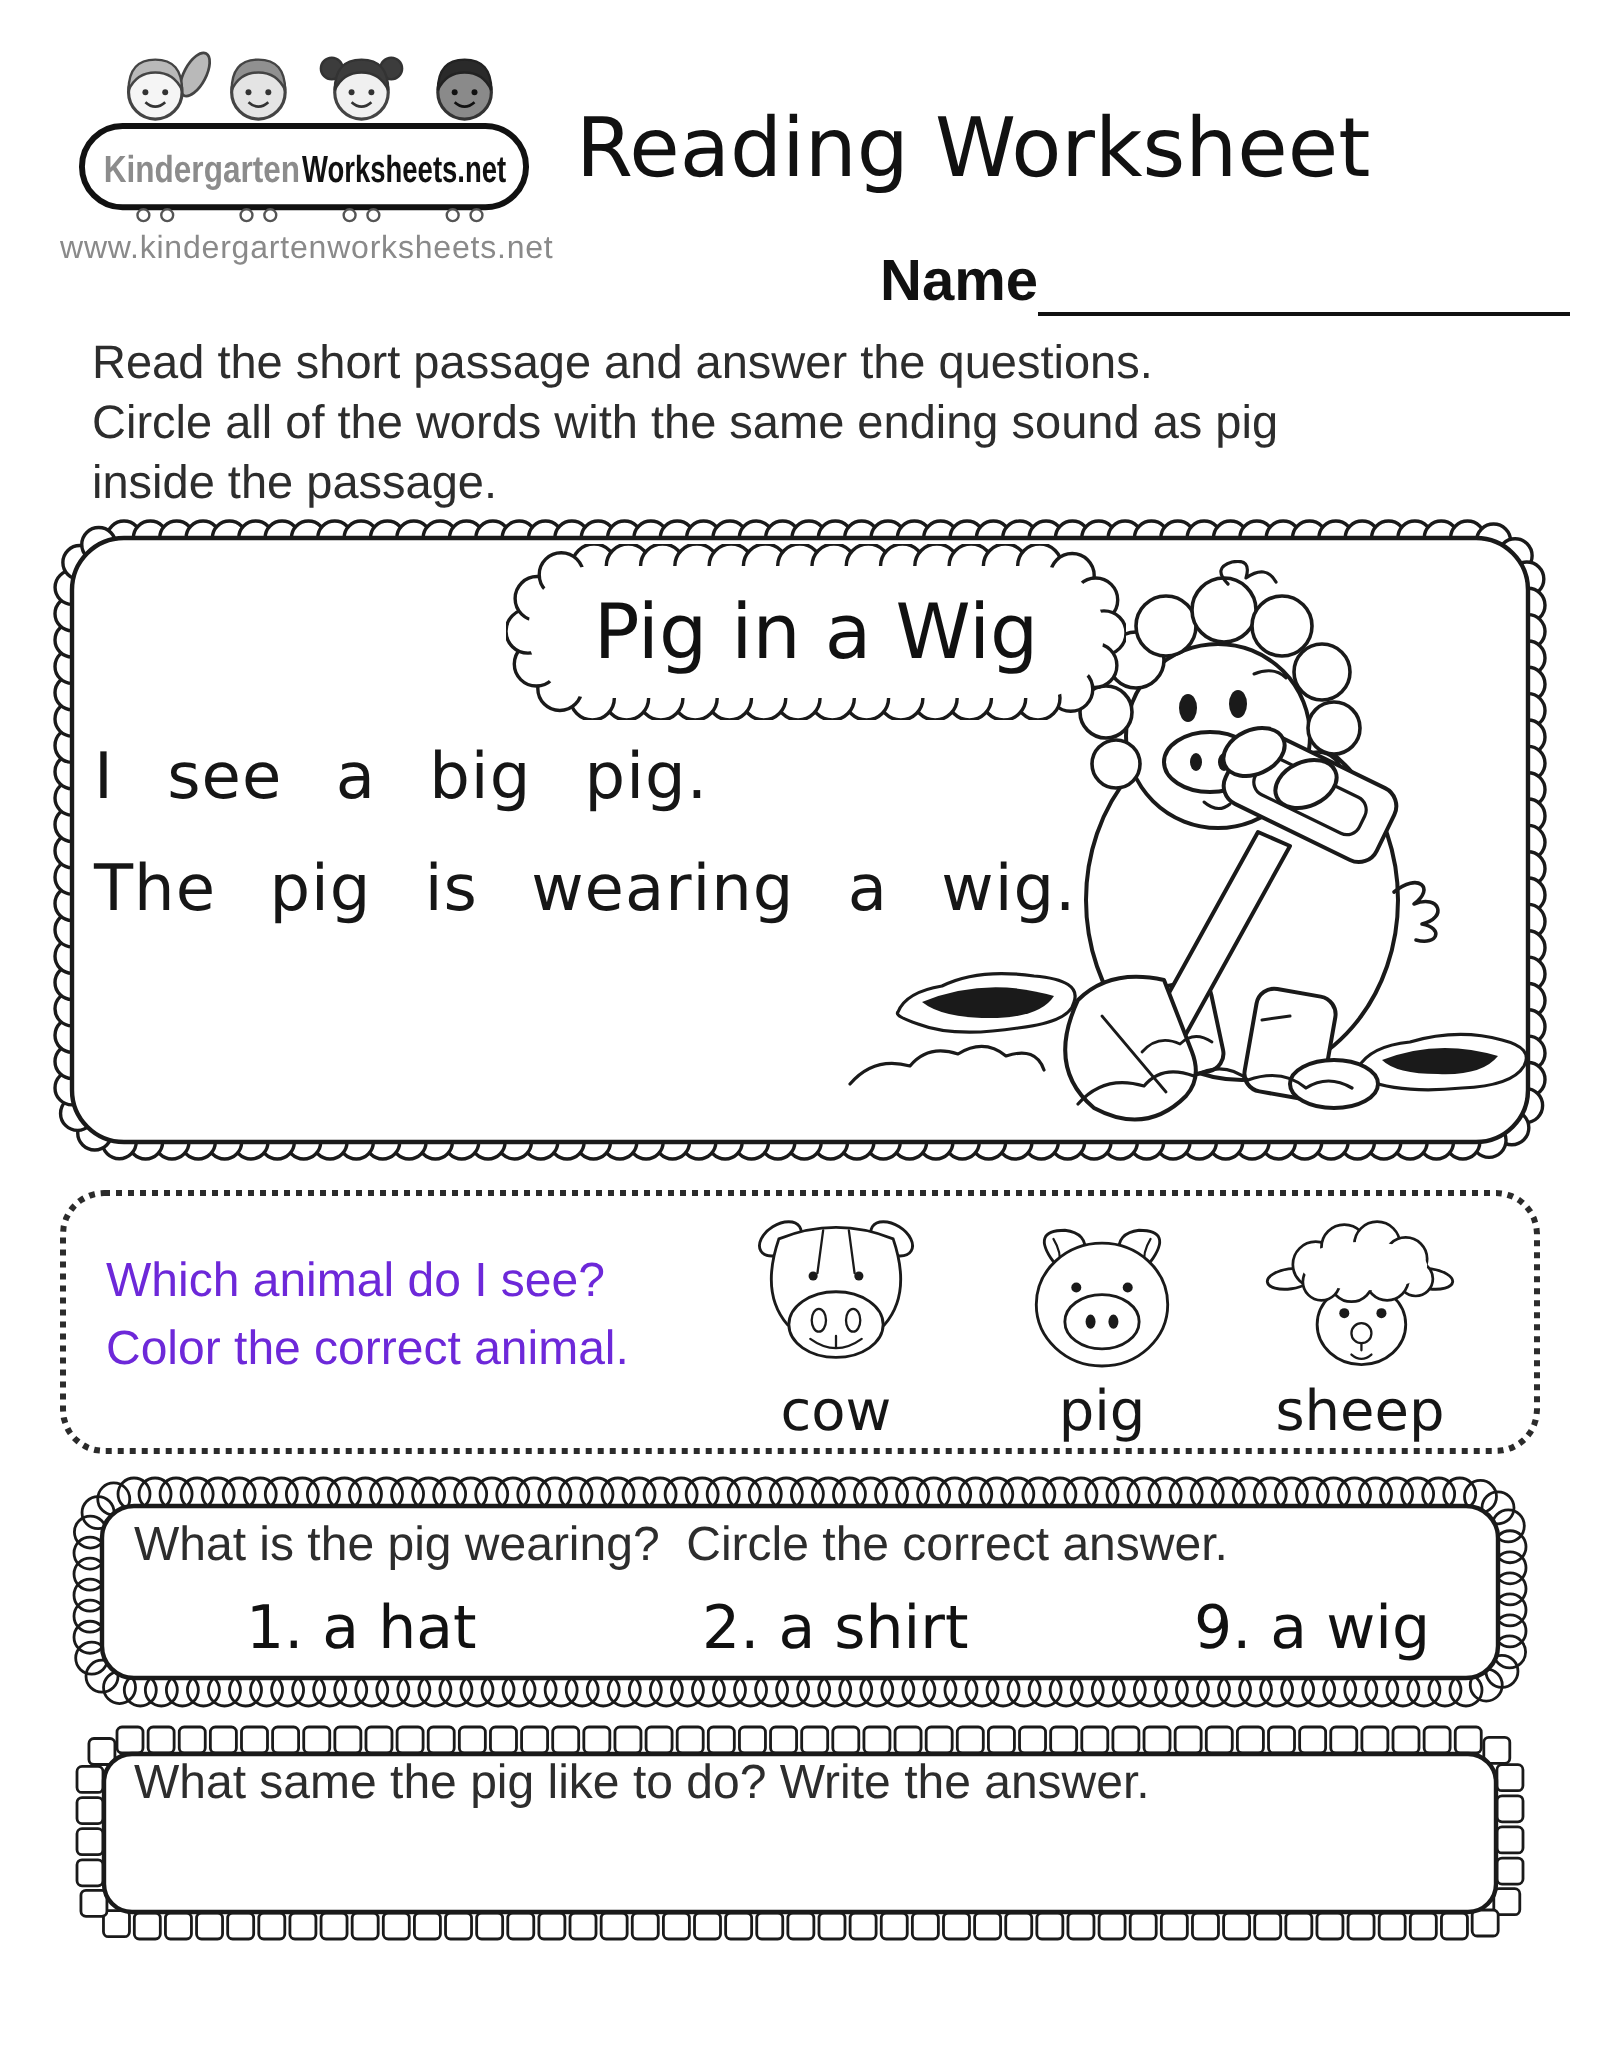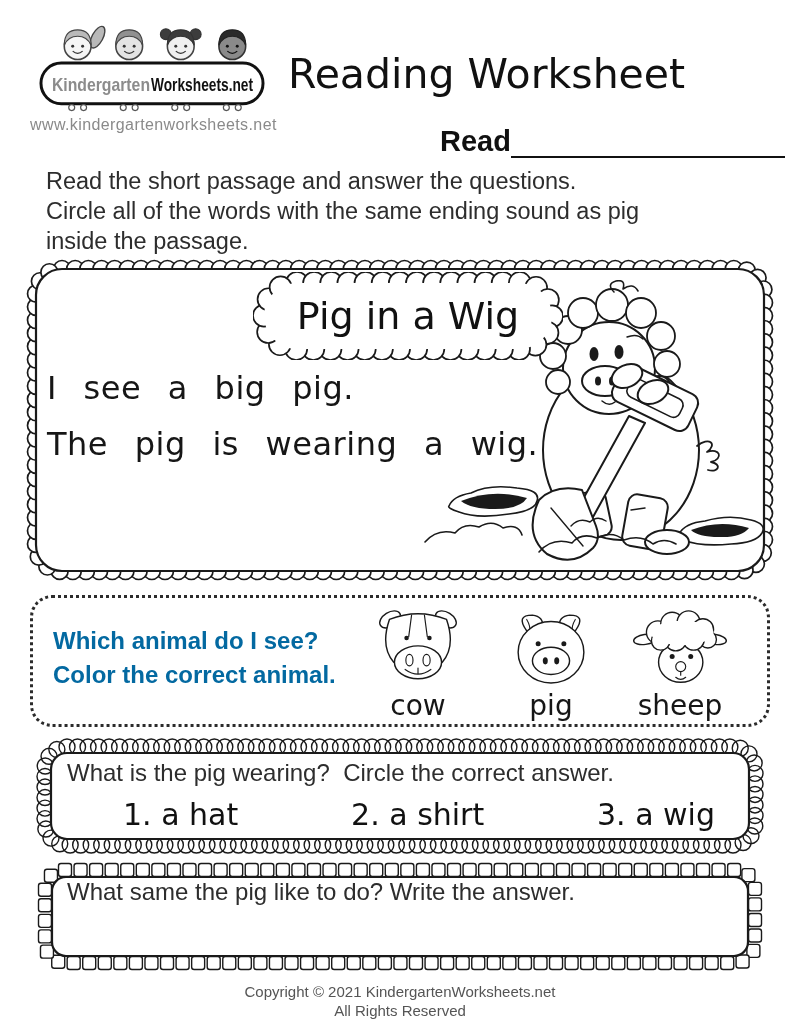--- a/index.html
+++ b/index.html
@@ -27,21 +27,21 @@
                align-items:center;justify-content:center;
                font-family:"DejaVu Sans",sans-serif;font-size:38px;color:#111;z-index:3;}
   .passage-lines{position:absolute;left:22px;top:102px;z-index:2;
                  font-family:"DejaVu Sans",sans-serif;font-size:32px;line-height:56px;
                  word-spacing:16px;letter-spacing:.5px;color:#161616;}
   .pig-art{position:absolute;left:396px;top:22px;width:345px;height:290px;z-index:1;}
 
   
   .q1-box{position:absolute;left:30px;top:595px;width:740px;height:132px;
           border:3px dotted #2b2b2b;border-radius:22px;box-sizing:border-box;}
-  .q1-prompts{position:absolute;left:20px;top:26px;font-size:24px;line-height:34px;color:#0369a1;font-weight:bold;}
+  .q1-prompts{position:absolute;left:20px;top:26px;font-size:24px;line-height:34px;color:#6d28d9;}
   .animal{position:absolute;top:10px;width:126px;text-align:center;}
   .animal svg{width:112px;height:80px;display:block;margin:0 auto;}
   .animal-label{font-family:"DejaVu Sans",sans-serif;font-size:28px;color:#161616;margin-top:1px;}
   .an-cow{left:322px;} .an-pig{left:455px;} .an-sheep{left:584px;}
 
   
   .q2-box{position:absolute;left:35px;top:737px;width:730px;height:118px;}
   .q2-prompt{position:absolute;left:32px;top:22px;z-index:1;font-size:24px;color:#2d2d2d;white-space:pre-wrap;}
   .q2-options{position:absolute;left:88px;top:60px;width:592px;display:flex;justify-content:space-between;z-index:1;
               font-family:"DejaVu Sans",sans-serif;font-size:30px;color:#111;}
@@ -113,21 +113,21 @@
         <circle cx="150" cy="96" r="3"></circle>
       <circle cx="190" cy="96" r="3"></circle>
         <circle cx="202" cy="96" r="3"></circle>
     </g>
   </svg>
   <div class="logo-url">www.kindergartenworksheets.net</div>
 
   <div class="title">Reading Worksheet</div>
 
   <div class="name-row">
-    <span class="name-label">Read</span>
+    <span class="name-label">Name</span>
     <span class="name-line"></span>
   </div>
 
   <div class="instructions">
     <div>Read the short passage and answer the questions.</div>
     <div>Circle all of the words with the same ending sound as pig</div>
     <div>inside the passage.</div>
   </div>
 
   <div class="passage-box">
@@ -622,21 +622,21 @@
         <circle cx="10" cy="39.52861619072428" r="8" fill="none" stroke="#1a1a1a" stroke-width="1.4"></circle>
         <circle cx="10.203267035348475" cy="29.01630563433961" r="8" fill="none" stroke="#1a1a1a" stroke-width="1.4"></circle>
         <circle cx="14.022017816710242" cy="19.319615281178727" r="8" fill="none" stroke="#1a1a1a" stroke-width="1.4"></circle>
         <circle cx="21.874992933683146" cy="12.468378666709878" r="8" fill="none" stroke="#1a1a1a" stroke-width="1.4"></circle>
         <rect x="16" y="16" width="698" height="86" rx="16" ry="16" fill="#fff" stroke="#1a1a1a" stroke-width="2.2"></rect>
       </svg>
     <div class="q2-prompt">What is the pig wearing?  Circle the correct answer.</div>
     <div class="q2-options">
       <span>1. a hat</span>
       <span>2. a shirt</span>
-      <span>3. a wig</span>
+      <span>9. a wig</span>
     </div>
   </div>
 
   <div class="q3-box">
       <svg width="730" height="113" class="border-svg">
         <rect x="23.5" y="3.5" width="13" height="13" rx="2.5" fill="#fff" stroke="#1a1a1a" stroke-width="1.4"></rect>
         <rect x="39.06102679350091" y="3.5" width="13" height="13" rx="2.5" fill="#fff" stroke="#1a1a1a" stroke-width="1.4"></rect>
         <rect x="54.622053587001815" y="3.5" width="13" height="13" rx="2.5" fill="#fff" stroke="#1a1a1a" stroke-width="1.4"></rect>
         <rect x="70.18308038050273" y="3.5" width="13" height="13" rx="2.5" fill="#fff" stroke="#1a1a1a" stroke-width="1.4"></rect>
         <rect x="85.74410717400363" y="3.5" width="13" height="13" rx="2.5" fill="#fff" stroke="#1a1a1a" stroke-width="1.4"></rect>
@@ -734,18 +734,14 @@
         <rect x="3.5" y="69.88920743160668" width="13" height="13" rx="2.5" fill="#fff" stroke="#1a1a1a" stroke-width="1.4"></rect>
         <rect x="3.5" y="54.328180638105884" width="13" height="13" rx="2.5" fill="#fff" stroke="#1a1a1a" stroke-width="1.4"></rect>
         <rect x="3.5" y="38.76715384460487" width="13" height="13" rx="2.5" fill="#fff" stroke="#1a1a1a" stroke-width="1.4"></rect>
         <rect x="3.5021589939074147" y="23.206137625678625" width="13" height="13" rx="2.5" fill="#fff" stroke="#1a1a1a" stroke-width="1.4"></rect>
         <rect x="9.46214488403637" y="9.254347198418259" width="13" height="13" rx="2.5" fill="#fff" stroke="#1a1a1a" stroke-width="1.4"></rect>
         <rect x="17" y="17" width="696" height="79" rx="14" ry="14" fill="#fff" stroke="#1a1a1a" stroke-width="2.2"></rect>
       </svg>
     <div class="q3-prompt">What same the pig like to do? Write the answer.</div>
   </div>
 
-  <div class="footer">
-    <div>Copyright © 2021 KindergartenWorksheets.net</div>
-    <div>All Rights Reserved</div>
-  </div>
 
 </div>
 
 </body></html>

